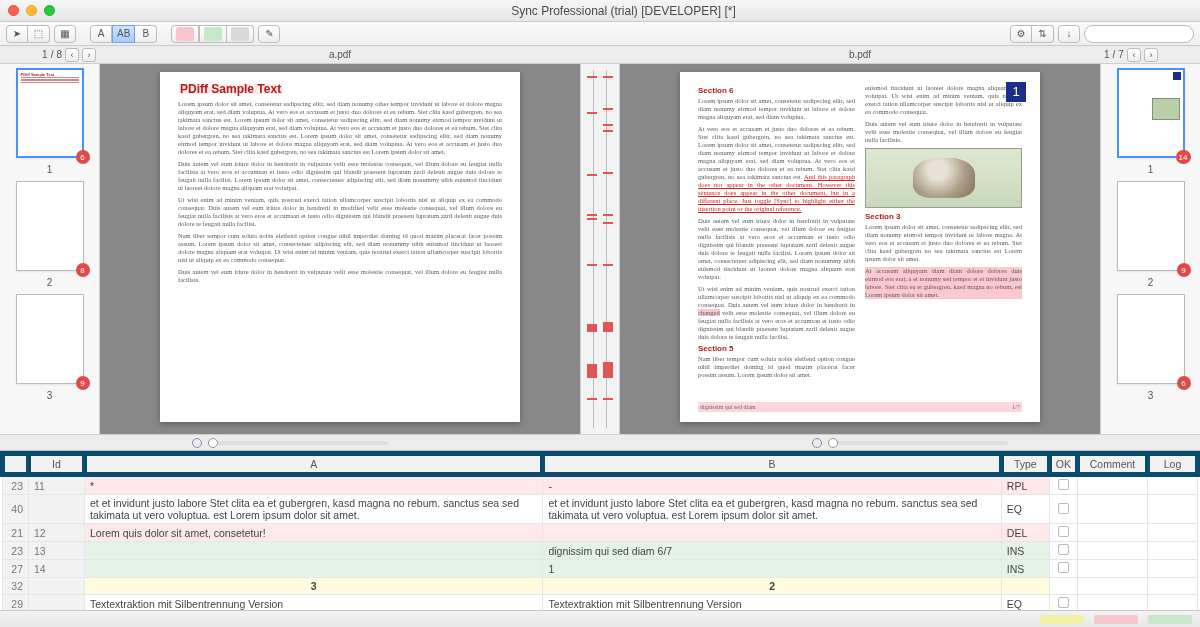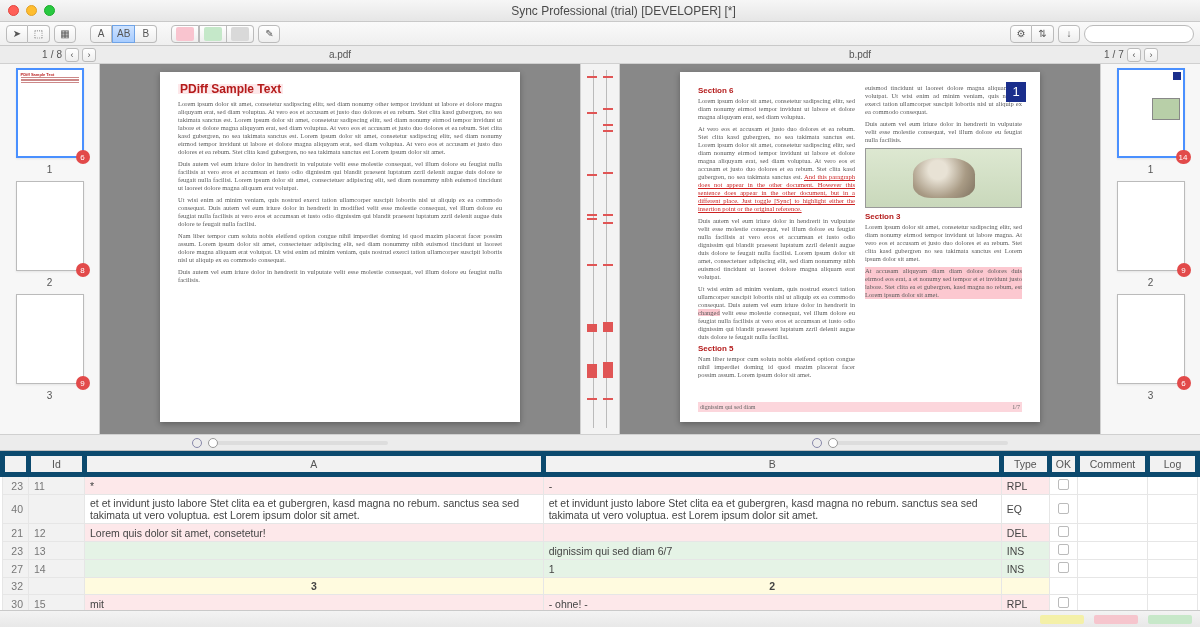--- a/index.html
+++ b/index.html
@@ -336,20 +336,30 @@
         <tr class="r-hdr">
           <td>32</td>
           <td></td>
           <td class="cell">3</td>
           <td class="cell">2</td>
           <td class="type cell"></td>
           <td class="ok"></td>
           <td class="comment"></td>
           <td class="log"></td>
         </tr>
+        <tr class="">
+          <td>29</td>
+          <td></td>
+          <td class="cell">Textextraktion mit Silbentrennung Version</td>
+          <td class="cell">Textextraktion mit Silbentrennung Version</td>
+          <td class="type cell">EQ</td>
+          <td class="ok"><span class="chk"></span></td>
+          <td class="comment"></td>
+          <td class="log"></td>
+        </tr>
         <tr class="r-rpl">
           <td>30</td>
           <td>15</td>
           <td class="cell">mit</td>
           <td class="cell">- ohne! -</td>
           <td class="type cell">RPL</td>
           <td class="ok"><span class="chk"></span></td>
           <td class="comment"></td>
           <td class="log"></td>
         </tr>

